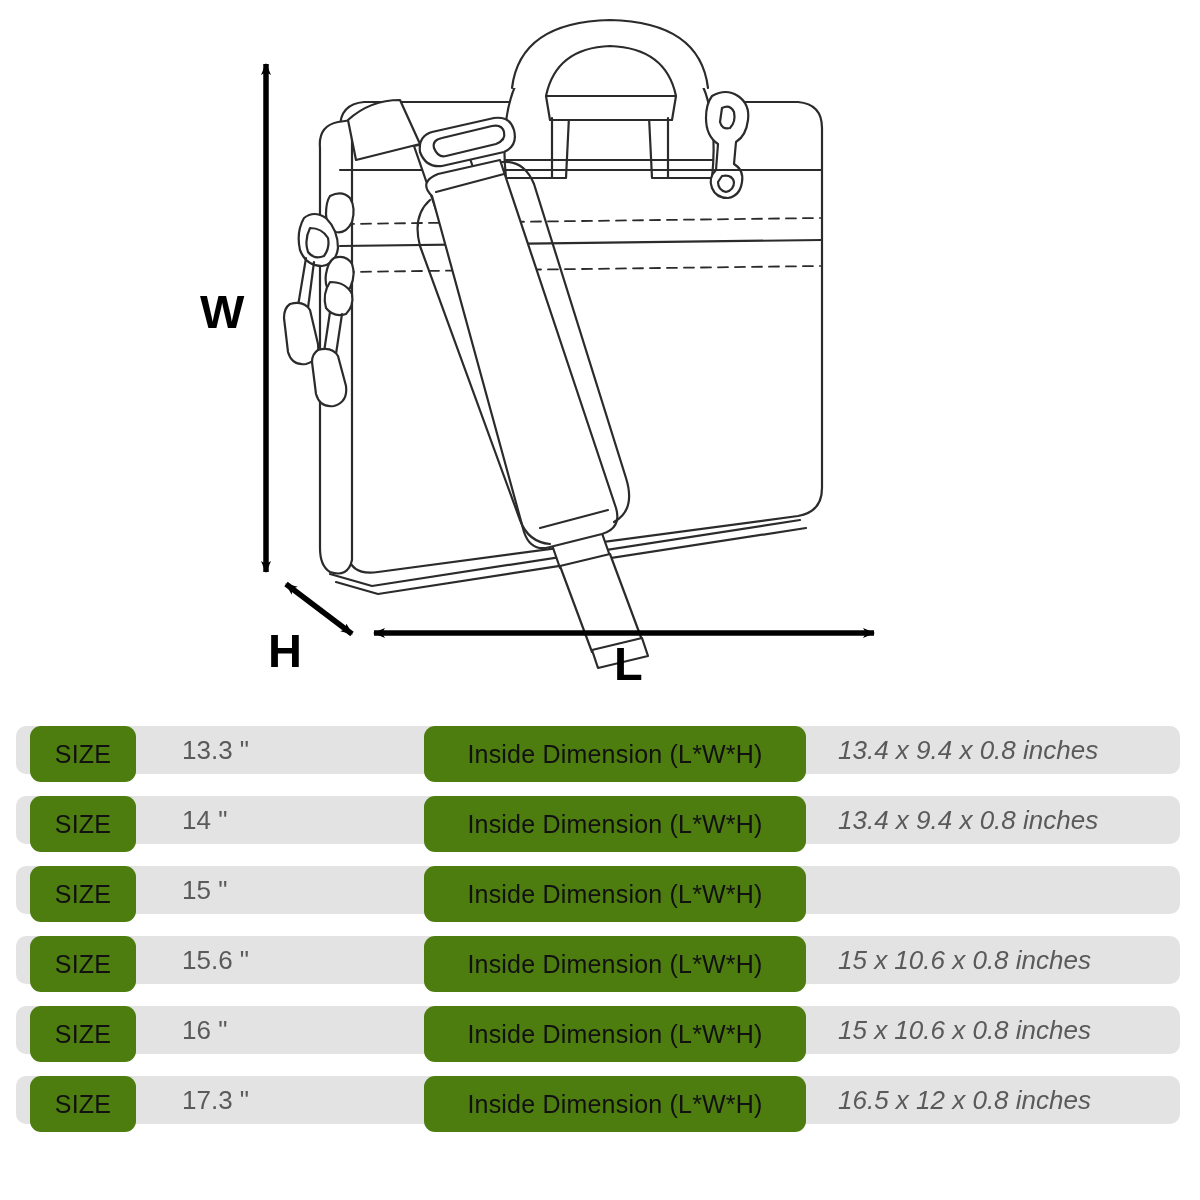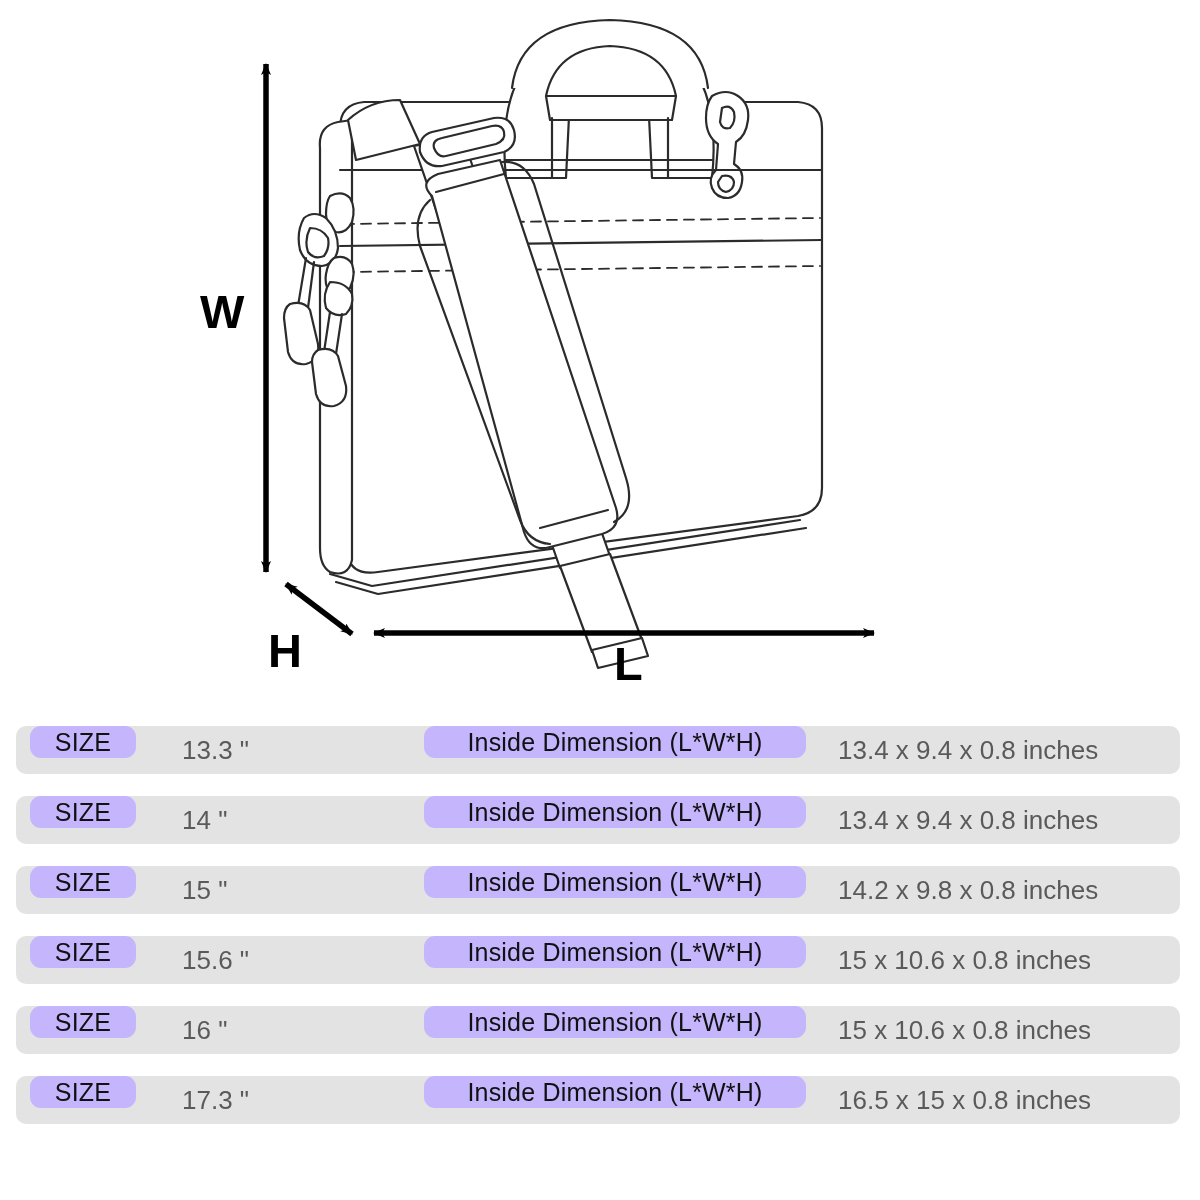--- a/index.html
+++ b/index.html
@@ -55,22 +55,22 @@
     left: 0;
     top: 0;
     width: 1164px;
     height: 48px;
     background: #e3e3e3;
     border-radius: 10px;
   }
   .pill {
     position: absolute;
     top: 0;
-    height: 32px;
-    background: #c4b5fd;
+    height: 56px;
+    background: #4d7c0f;
     border-radius: 11px;
     display: flex;
     align-items: center;
     justify-content: center;
     color: #111111;
     font-size: 25px;
     letter-spacing: 0.2px;
     white-space: nowrap;
   }
   .pill-size {
@@ -92,20 +92,21 @@
     font-size: 26px;
     white-space: nowrap;
   }
   .cell-sizeval {
     left: 166px;
     width: 230px;
   }
   .cell-dimval {
     left: 822px;
     width: 340px;
+    font-style: italic;
   }
 
   
   .dim-letter {
     position: absolute;
     font-size: 47px;
     font-weight: bold;
     color: #000000;
     font-family: "Liberation Sans", sans-serif;
     line-height: 1;
@@ -231,21 +232,20 @@
       <div class="cell-text cell-sizeval">14 "</div>
       <div class="pill pill-dim">Inside Dimension (L*W*H)</div>
       <div class="cell-text cell-dimval">13.4 x 9.4 x 0.8 inches</div>
     </div>
 
     <div class="spec-row">
       <div class="row-bg"></div>
       <div class="pill pill-size">SIZE</div>
       <div class="cell-text cell-sizeval">15 "</div>
       <div class="pill pill-dim">Inside Dimension (L*W*H)</div>
-      <div class="cell-text cell-dimval">14.2 x 9.8 x 0.8 inches</div>
     </div>
 
     <div class="spec-row">
       <div class="row-bg"></div>
       <div class="pill pill-size">SIZE</div>
       <div class="cell-text cell-sizeval">15.6 "</div>
       <div class="pill pill-dim">Inside Dimension (L*W*H)</div>
       <div class="cell-text cell-dimval">15 x 10.6 x 0.8 inches</div>
     </div>
 
@@ -255,17 +255,17 @@
       <div class="cell-text cell-sizeval">16 "</div>
       <div class="pill pill-dim">Inside Dimension (L*W*H)</div>
       <div class="cell-text cell-dimval">15 x 10.6 x 0.8 inches</div>
     </div>
 
     <div class="spec-row">
       <div class="row-bg"></div>
       <div class="pill pill-size">SIZE</div>
       <div class="cell-text cell-sizeval">17.3 "</div>
       <div class="pill pill-dim">Inside Dimension (L*W*H)</div>
-      <div class="cell-text cell-dimval">16.5 x 15 x 0.8 inches</div>
+      <div class="cell-text cell-dimval">16.5 x 12 x 0.8 inches</div>
     </div>
 
   </div>
 </div>
 
 </body></html>

